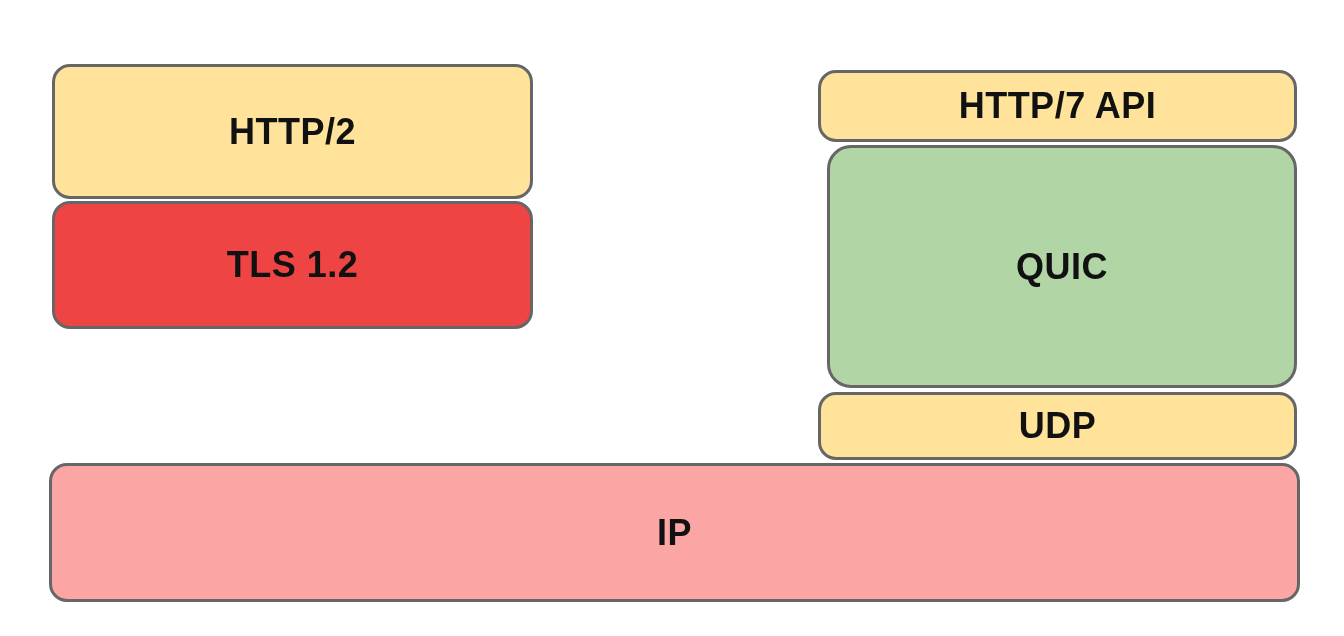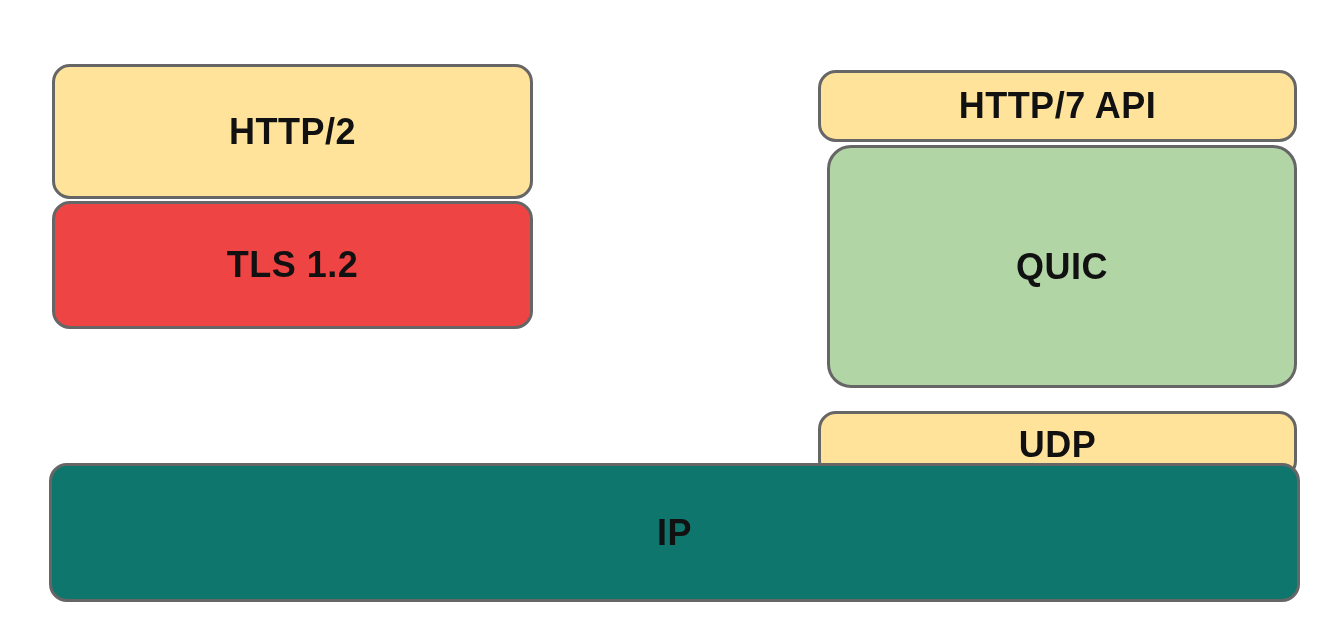--- a/index.html
+++ b/index.html
@@ -55,21 +55,21 @@
 
 
   <div class="proto-box box-http2api" style="background: rgb(255, 227, 155);">
     <span>HTTP/7 API</span>
   </div>
 
   <div class="proto-box box-quic" style="background: rgb(178, 213, 166);">
     <span>QUIC</span>
   </div>
 
-  <div class="proto-box box-udp" style="background: rgb(255, 227, 155); margin-top: 19px;">
+  <div class="proto-box box-udp" style="background: rgb(255, 227, 155);">
     <span>UDP</span>
   </div>
 
-  <div class="proto-box box-ip" style="background: #0f766e; text-align: center;">
+  <div class="proto-box box-ip" style="background: #fca5a5; text-align: center;">
     <span>IP</span>
   </div>
 
 </div>
 
 </body></html>

